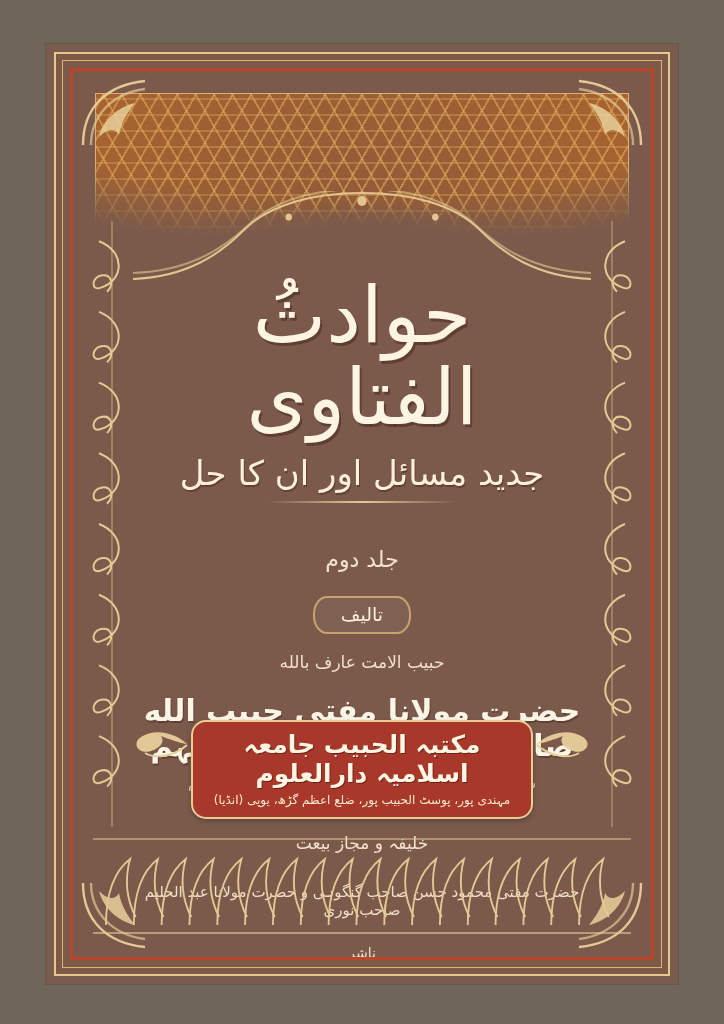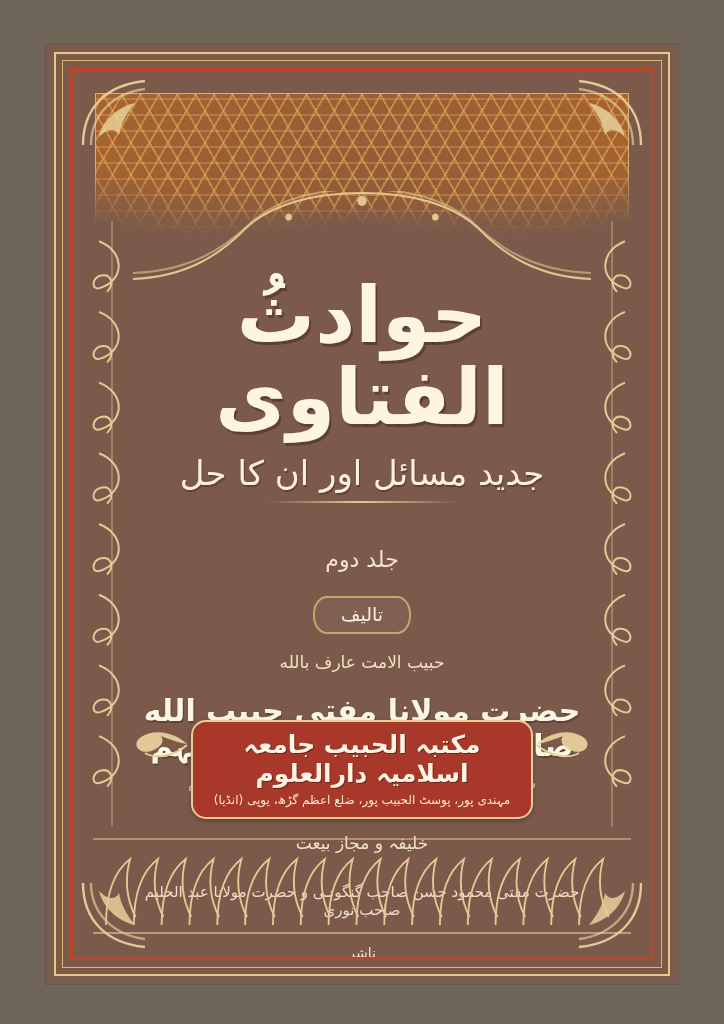--- a/index.html
+++ b/index.html
@@ -135,21 +135,21 @@
     bottom: 130px;
     text-align: center;
     color: #f6ead2;
     direction: rtl;
   }
 
   .title-main {
     font-family: "DejaVu Sans", sans-serif;
     font-size: 78px;
     line-height: 1.05;
-    font-weight: bold;
+    font-weight: normal;
     color: #fdf4e2;
     text-shadow: 2px 3px 0 rgba(60,30,20,0.45);
     margin-top: 24px;
     letter-spacing: -1px;
   }
 
   .title-sub {
     font-size: 34px;
     margin-top: 14px;
     color: #fdf0d8;

